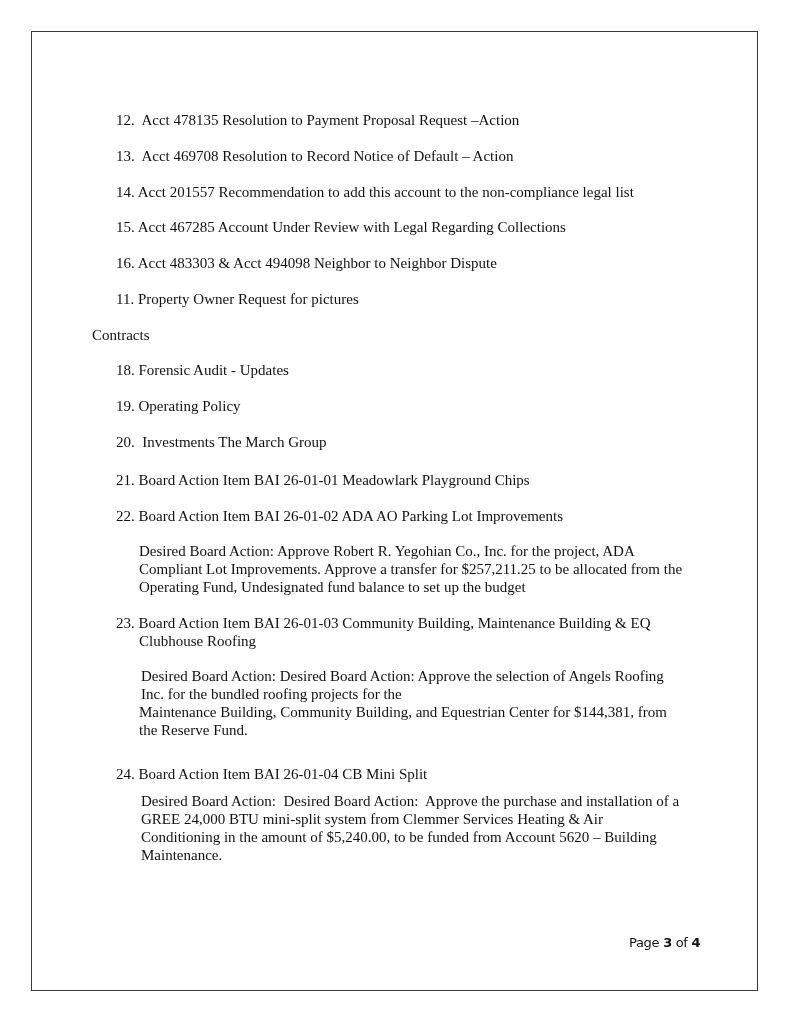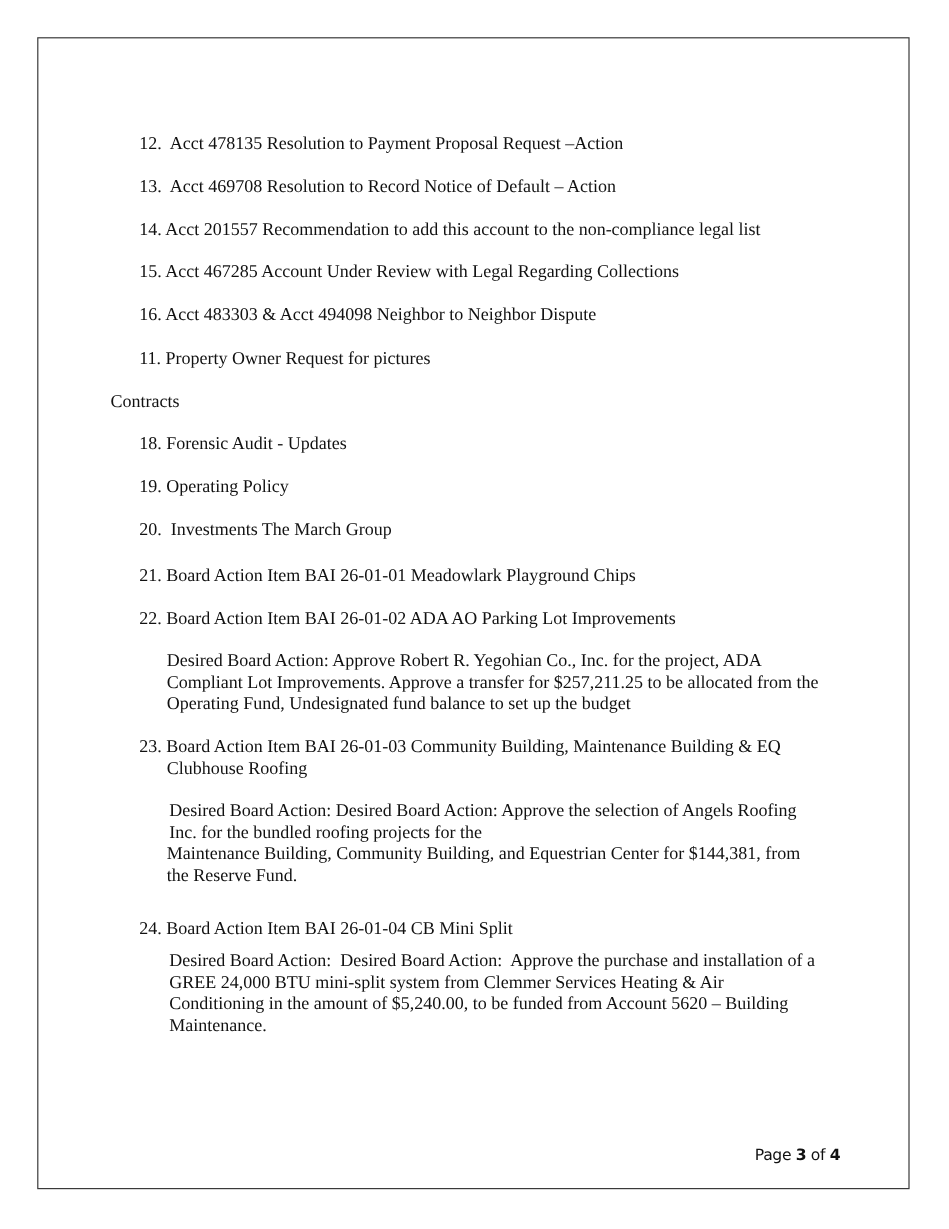--- a/index.html
+++ b/index.html
@@ -41,21 +41,20 @@
     }
     .footer {
       position: absolute;
       left: 629px;
       top: 934px;
       font-family: "DejaVu Sans", "Liberation Sans", sans-serif;
       font-size: 13px;
       line-height: 18px;
       color: #111111;
       letter-spacing: -0.3px;
-      margin-top: 21px;
     }
     .footer b { font-weight: bold; }
   </style>
 </head>
 <body>
 
 <div class="page-frame"></div>
 
 <div class="line item" style="top:111px"><span>12.</span> <span> Acct 478135 Resolution to Payment Proposal Request –Action</span></div>
 <div class="line item" style="top:147px"><span>13.</span> <span> Acct 469708 Resolution to Record Notice of Default – Action</span></div>

